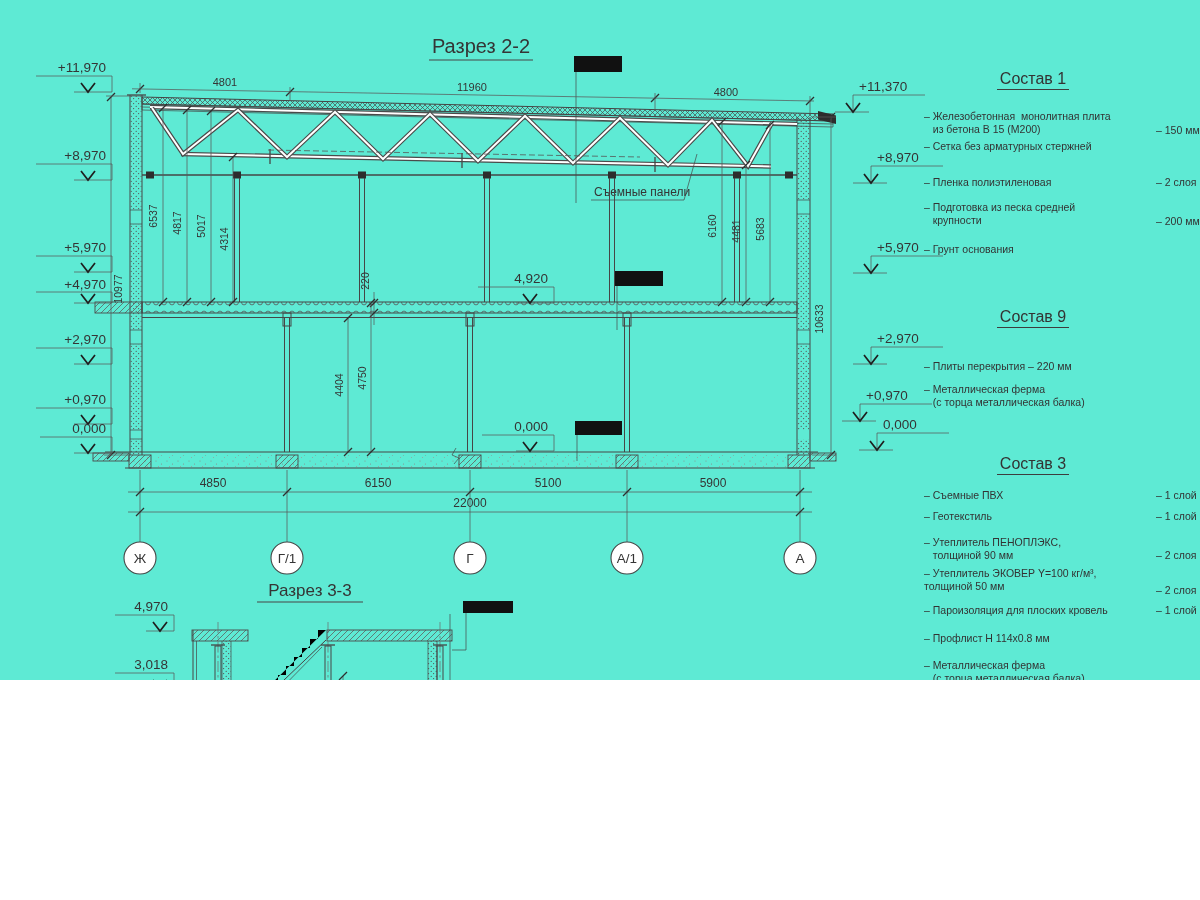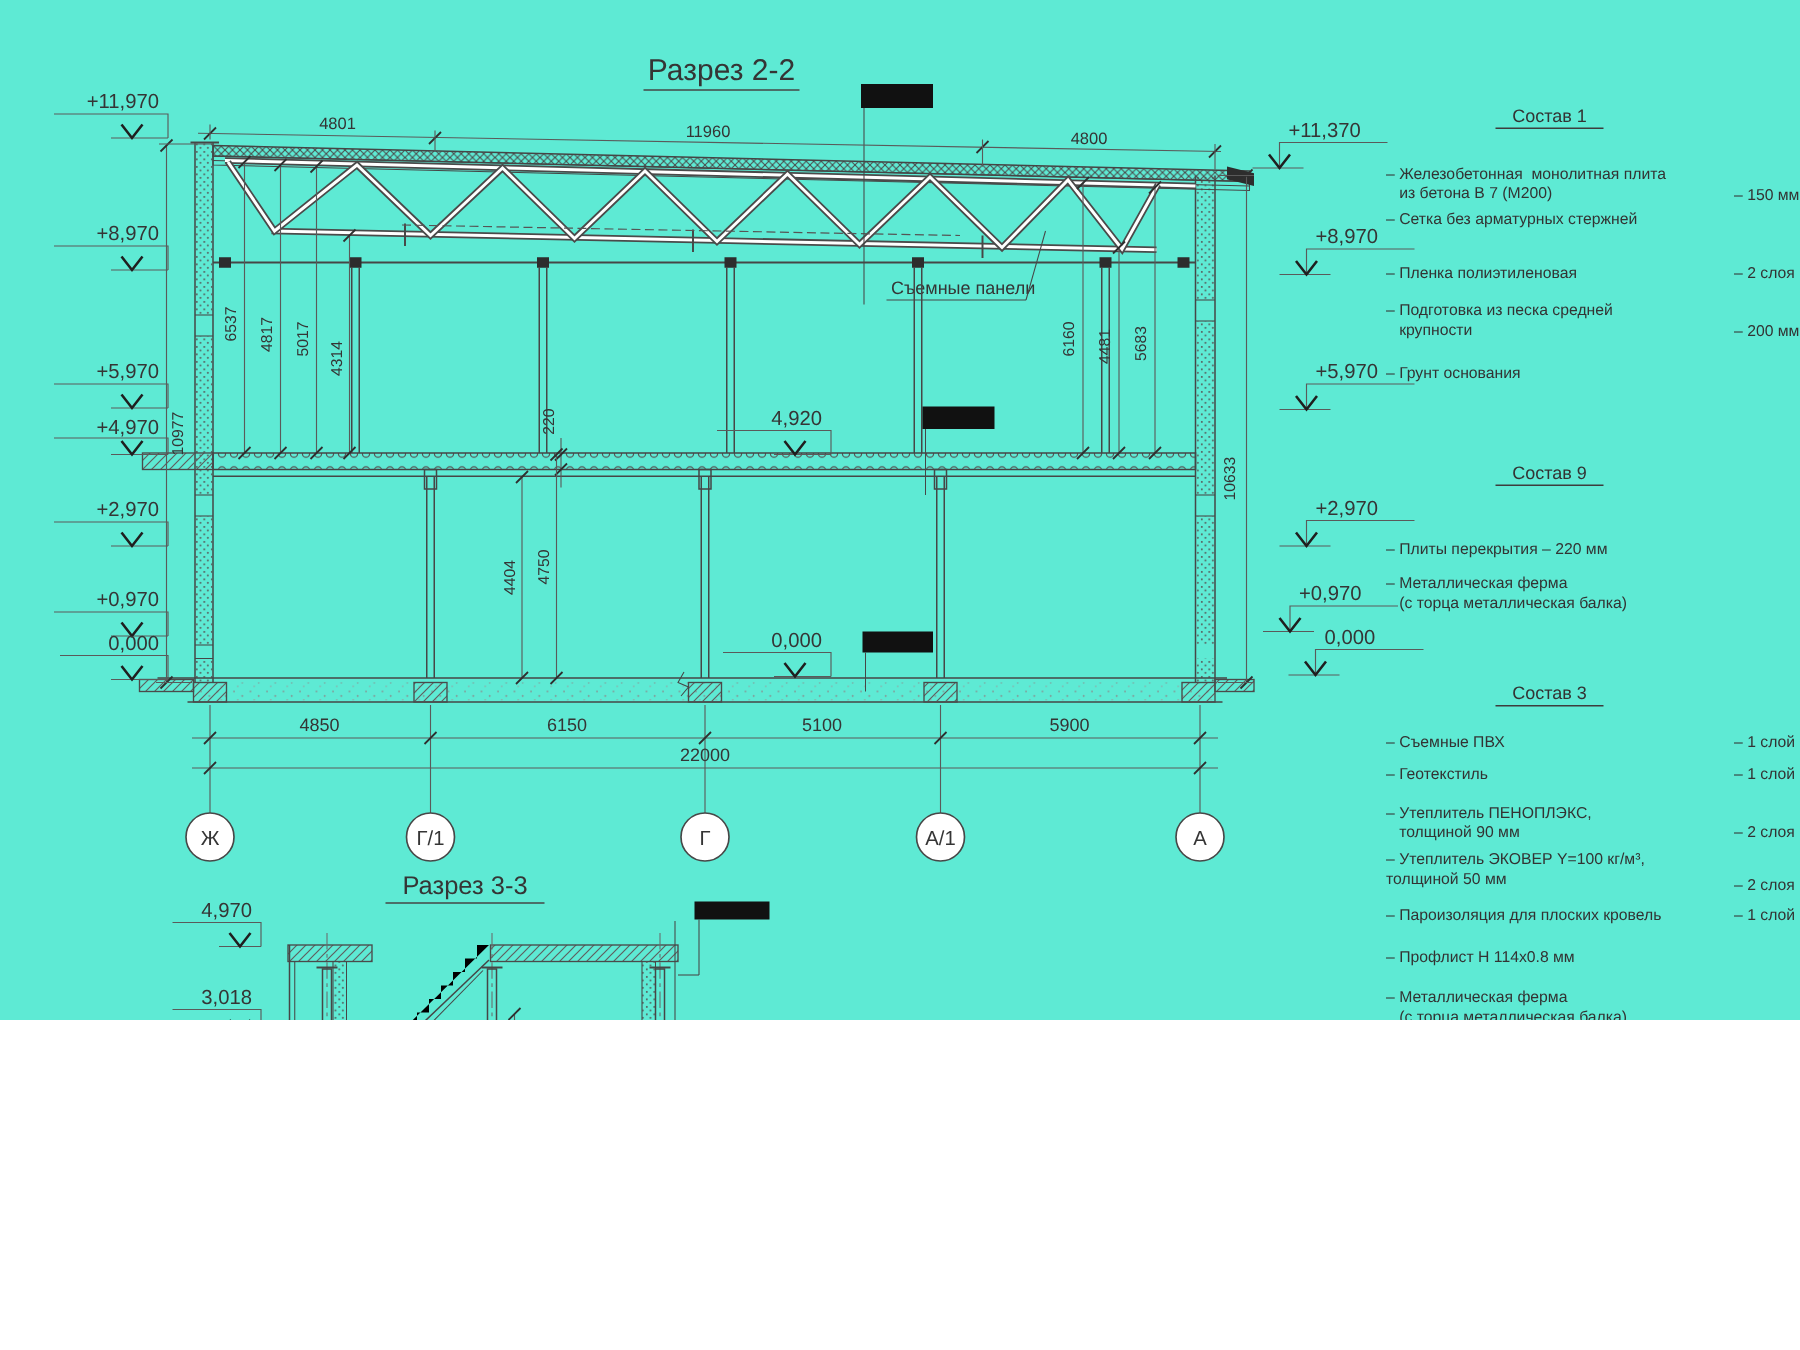--- a/index.html
+++ b/index.html
@@ -20,21 +20,21 @@
   .cap{fill:#2d2d2d;stroke:none}
   .bub{fill:#fff;stroke:#474747;stroke-width:1.1}
   .fx{fill:url(#xh);stroke:#454545;stroke-width:1}
   .fd{fill:url(#dh);stroke:#4a4a4a;stroke-width:0.9}
   .fs{fill:url(#st);stroke:none}
   .fc{fill:url(#ce);stroke:#454545;stroke-width:1}
   .fsa{fill:url(#sa);stroke:none}
   .t10{font-size:10.5px}.t11{font-size:11px}.t12{font-size:12px}.t13{font-size:13.5px}
   .t14{font-size:14px}.t17{font-size:17px}.t20{font-size:20px}
   .mid{text-anchor:middle}.end{text-anchor:end}
-  .note-title{position:absolute;width:72px;text-align:center;font-size:12px;color:#333;
+  .note-title{position:absolute;width:72px;text-align:center;font-size:16px;color:#333;
               border-bottom:1px solid #3d3d3d;padding-bottom:1px;}
   .note-item{position:absolute;left:924px;width:228px;font-size:10.5px;line-height:12.5px;
              color:#333;white-space:pre-wrap;}
   .note-val{position:absolute;left:1156px;width:90px;font-size:10.5px;color:#333;white-space:nowrap;}
 </style>
 </head>
 <body>
 
 <div class="sheet">
 <svg width="1200" height="900" viewBox="0 0 1200 900">
@@ -496,21 +496,21 @@
       <text class="t13 end" x="168" y="764">0,000</text>
     </g>
   </g>
 
   <line x1="0" y1="891" x2="1200" y2="891" stroke="#adadad" stroke-width="1.2"></line>
 </svg>
 
 <div>
   <div class="note-title" style="left:997px;top:70px">Состав 1</div>
   <div class="note-item" style="top:110px">– Железобетонная  монолитная плита
-   из бетона В 7 (М200)</div>
+   из бетона В 15 (М200)</div>
   <div class="note-val" style="top:124px">– 150 мм</div>
   <div class="note-item" style="top:140px">– Сетка без арматурных стержней</div>
   <div class="note-item" style="top:176px">– Пленка полиэтиленовая</div>
   <div class="note-val" style="top:176px">–  2 слоя</div>
   <div class="note-item" style="top:201px">– Подготовка из песка средней
    крупности</div>
   <div class="note-val" style="top:215px">– 200 мм</div>
   <div class="note-item" style="top:243px">– Грунт основания</div>
 
   <div class="note-title" style="left:997px;top:308px">Состав 9</div>

